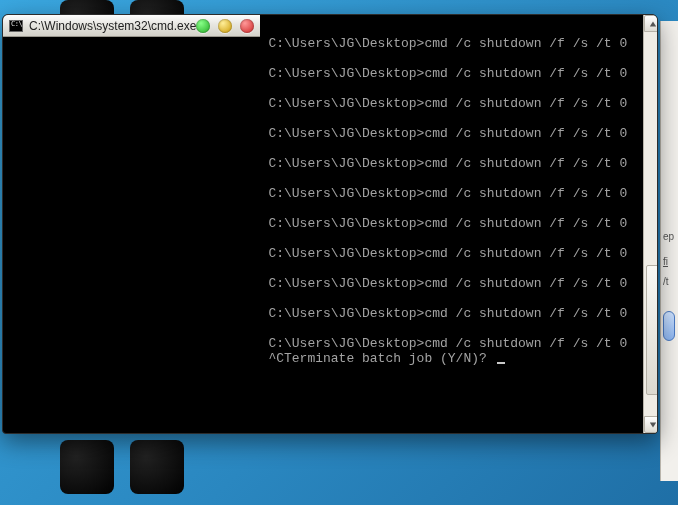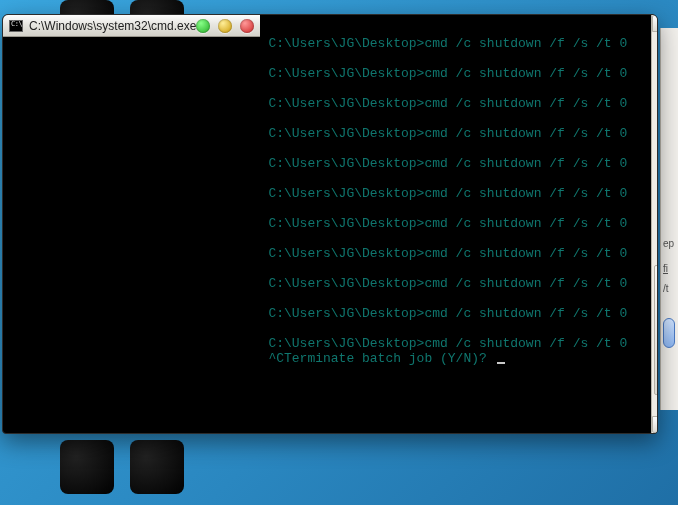--- a/index.html
+++ b/index.html
@@ -13,21 +13,21 @@
     position:absolute; width:54px; height:54px; border-radius:8px;
     background:radial-gradient(circle at 30% 30%,#222,#000);
   }
   .desk-icon.i1{ left:60px; top:0; }
   .desk-icon.i2{ left:130px; top:0; }
   .desk-icon.i3{ left:60px; top:440px; }
   .desk-icon.i4{ left:130px; top:440px; }
 
   
   .right-window {
-    position:absolute; right:0; top:28px; width:18px; height:382px;
+    position:absolute; right:0; top:21px; width:18px; height:460px;
     background:#f2f0ec; border-left:1px solid #b9b4ab;
   }
   .right-window .frag { position:absolute; left:2px; font-size:10px; color:#555; }
   .right-window .frag.f1{ top:210px; }
   .right-window .frag.f2{ top:235px;text-decoration:underline; }
   .right-window .frag.f3{ top:255px; }
   .right-window .pill {
     position:absolute; left:2px; top:290px; width:12px; height:30px;
     border-radius:6px; border:1px solid #4a7ac4;
     background:linear-gradient(#cfe3ff,#8db6f2);
@@ -62,23 +62,23 @@
     box-shadow:inset 0 0 2px rgba(0,0,0,.5),0 1px 1px rgba(255,255,255,.6);
   }
   .tb-min { background:radial-gradient(circle at 35% 30%,#8f8,#2a2); }
   .tb-max { background:radial-gradient(circle at 35% 30%,#fe9,#c90); }
   .tb-close{ background:radial-gradient(circle at 35% 30%,#f99,#c22); }
 
   .client {
     flex:1 1 auto; display:flex; background:#000;
   }
   .cmd-body {
-    flex:1 1 auto; padding:6px 24px 4px 8px;
+    flex:1 1 auto; padding:6px 16px 4px 8px;
     font-family:"Courier New",Consolas,monospace;
-    font-size:13px; line-height:15px; color:#0f766e;
+    font-size:13px; line-height:15px; color:#a3a3a3;
     white-space:pre; overflow:hidden;
   }
   .cmd-line { display:block; height:15px; }
   .cmd-blank { display:block; height:15px; }
   .cursor {
     display:inline-block; width:8px; height:2px; background:#c9c9c9;
     vertical-align:baseline; margin-left:2px; position:relative; top:2px;
   }
 
   .vscroll {

